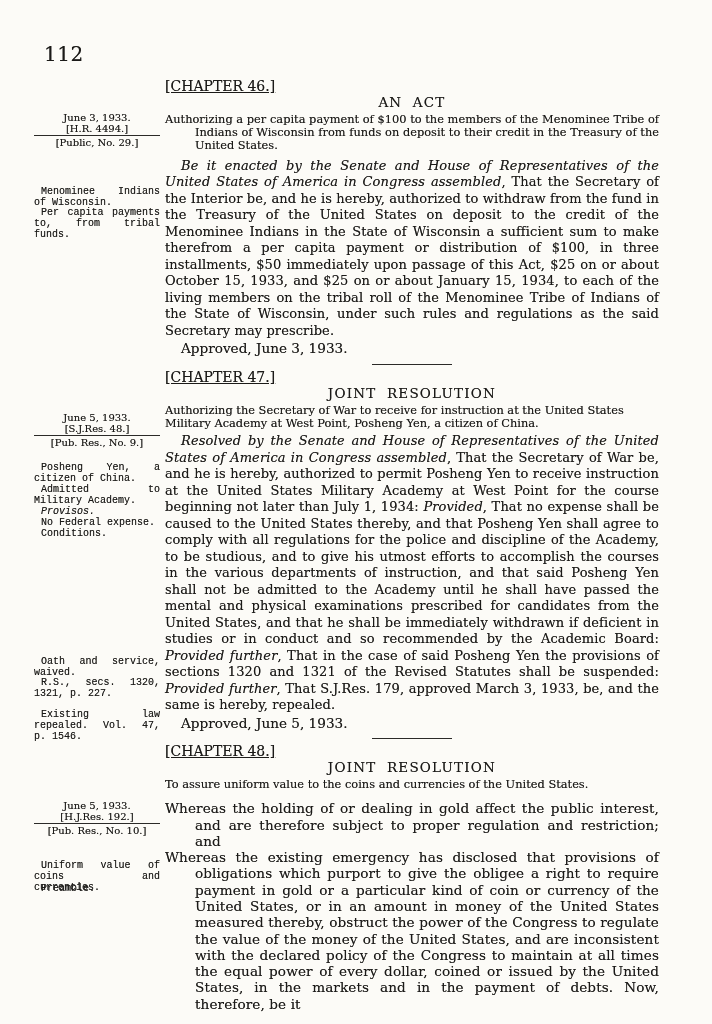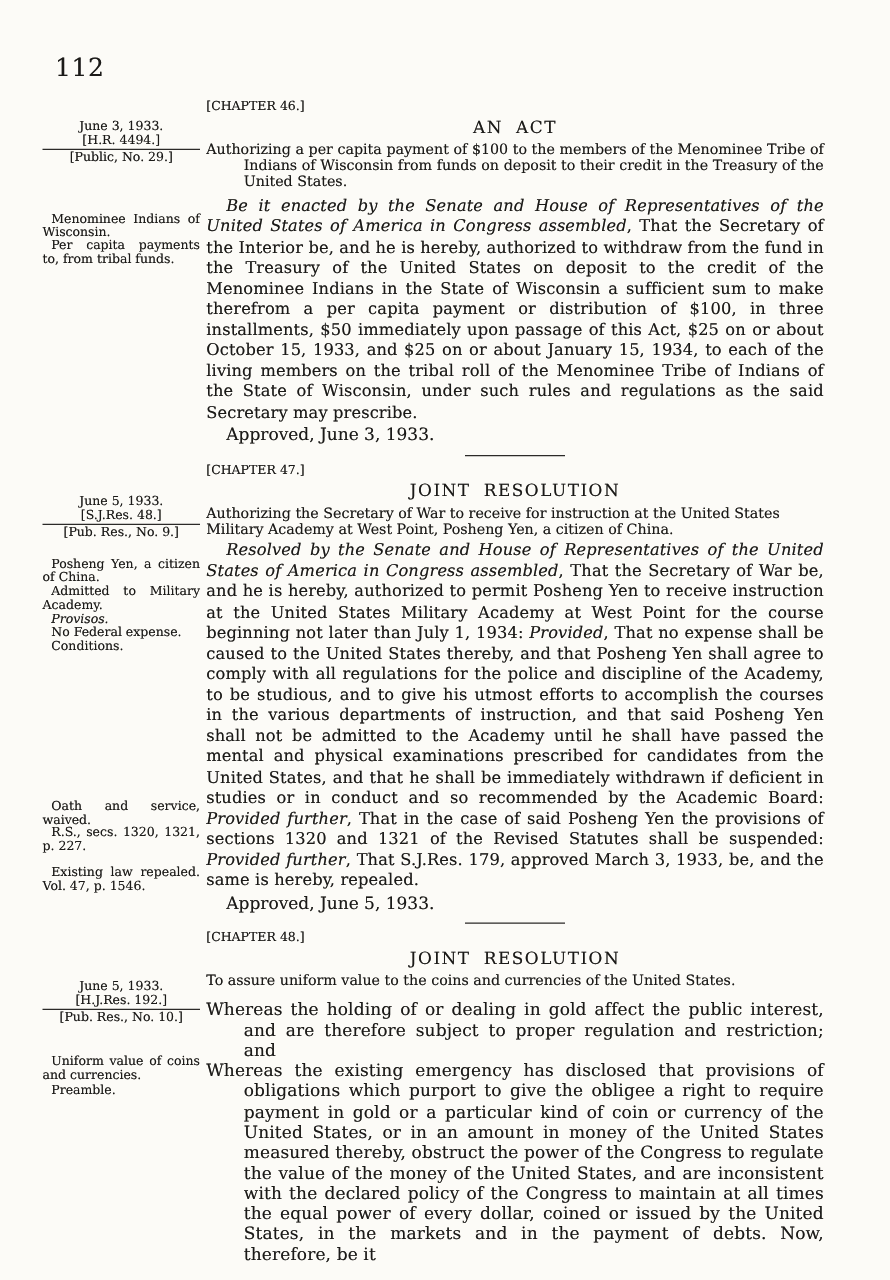--- a/index.html
+++ b/index.html
@@ -14,31 +14,31 @@
     text-shadow:0 0 .35px rgba(20,18,16,.55);
   }
   
   .pageno{position:absolute;left:44px;top:42px;font-size:20px;letter-spacing:.5px;}
   .runhead{
     position:absolute;left:165px;top:46px;width:494px;
     text-align:center;font-size:14.5px;letter-spacing:.4px;word-spacing:3px;
     white-space:pre-wrap;
   }
   
-  .margin-col{position:absolute;left:34px;top:0;width:126px;height:927px;}
+  .margin-col{position:absolute;left:34px;top:16px;width:126px;height:927px;}
   .datebox{position:absolute;left:0;width:126px;text-align:center;font-size:10px;line-height:11px;}
   .nrule{border-top:1px solid #2b2a28;margin:1px 0 1px;}
   .note{
     position:absolute;left:0;width:126px;
-    font-size:10px;line-height:10.8px;text-indent:7px;text-align:justify;
+    font-size:10px;line-height:10.8px;text-indent:7px;text-align:justify;font-family:Liberation Mono, monospace;
   }
   .note.it{font-style:italic;}
   
   .text-col{position:absolute;left:165px;top:78px;width:494px;}
-  .chap-label{font-size:10px;line-height:16px;}
+  .chap-label{font-size:14px;line-height:16px;text-decoration:underline;}
   .act-heading{
     text-align:center;font-size:13.5px;line-height:16px;
     letter-spacing:1.2px;word-spacing:5px;
   }
   .act-title{margin:3px 0 0;font-size:11.4px;line-height:13.2px;}
   .act-title.hang{padding-left:30px;text-indent:-30px;text-align:justify;}
   .act-title.center{text-align:left;}
   .body-par{
     margin:5px 0 0;font-size:13px;line-height:16.5px;
     text-align:justify;text-indent:16px;letter-spacing:.1px;

